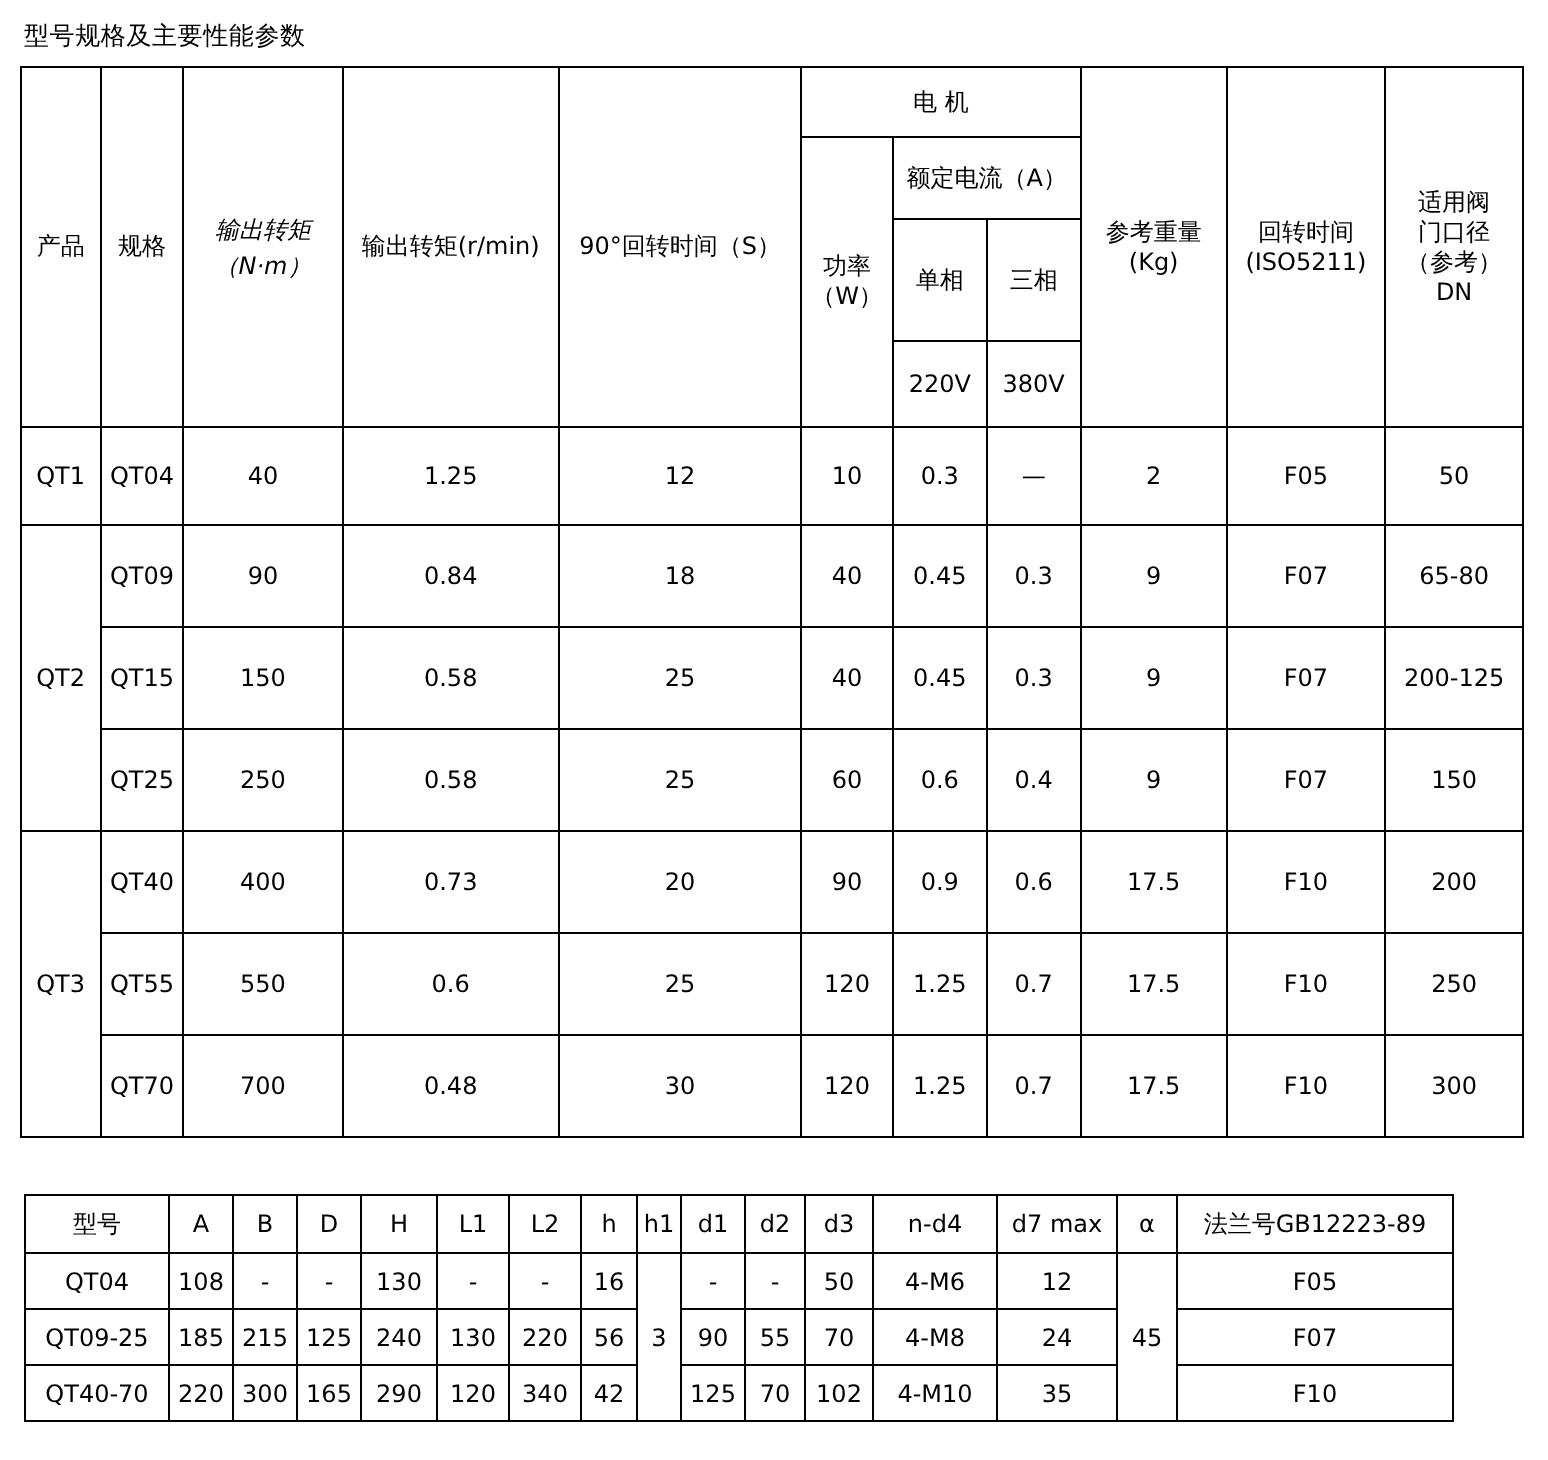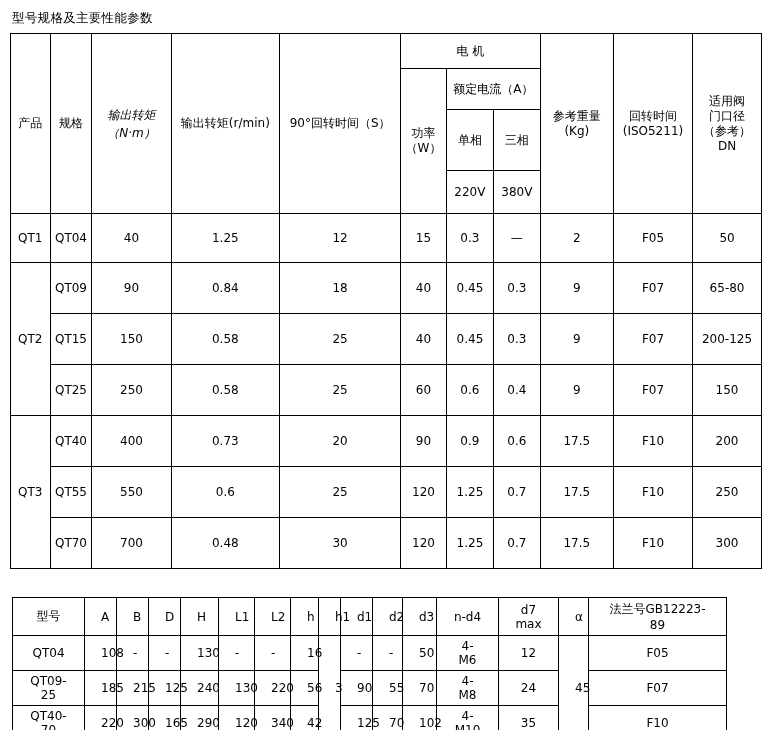--- a/index.html
+++ b/index.html
@@ -63,21 +63,21 @@
     border-collapse: collapse;
     width: 714px;
     table-layout: fixed;
     margin-left: 2px;
   }
   table.dims td {
     border: 1px solid #000000;
     text-align: center;
     vertical-align: middle;
     font-size: 12px;
-    padding: 3px 16px;
+    padding: 3px 1px;
     height: 21px;
   }
   table.dims td.hd {
     height: 22px;
   }
   .nowrap { white-space: nowrap; margin-top: 46px; }
 </style>
 </head>
 <body>
 
@@ -141,21 +141,21 @@
       <td style="height:38px">220V</td>
       <td>380V</td>
     </tr>
 
     <tr class="first-row">
       <td>QT1</td>
       <td>QT04</td>
       <td>40</td>
       <td>1.25</td>
       <td>12</td>
-      <td>15</td>
+      <td>10</td>
       <td>0.3</td>
       <td>—</td>
       <td>2</td>
       <td>F05</td>
       <td>50</td>
     </tr>
 
     <tr class="body-row">
       <td rowspan="3">QT2</td>
       <td>QT09</td>

